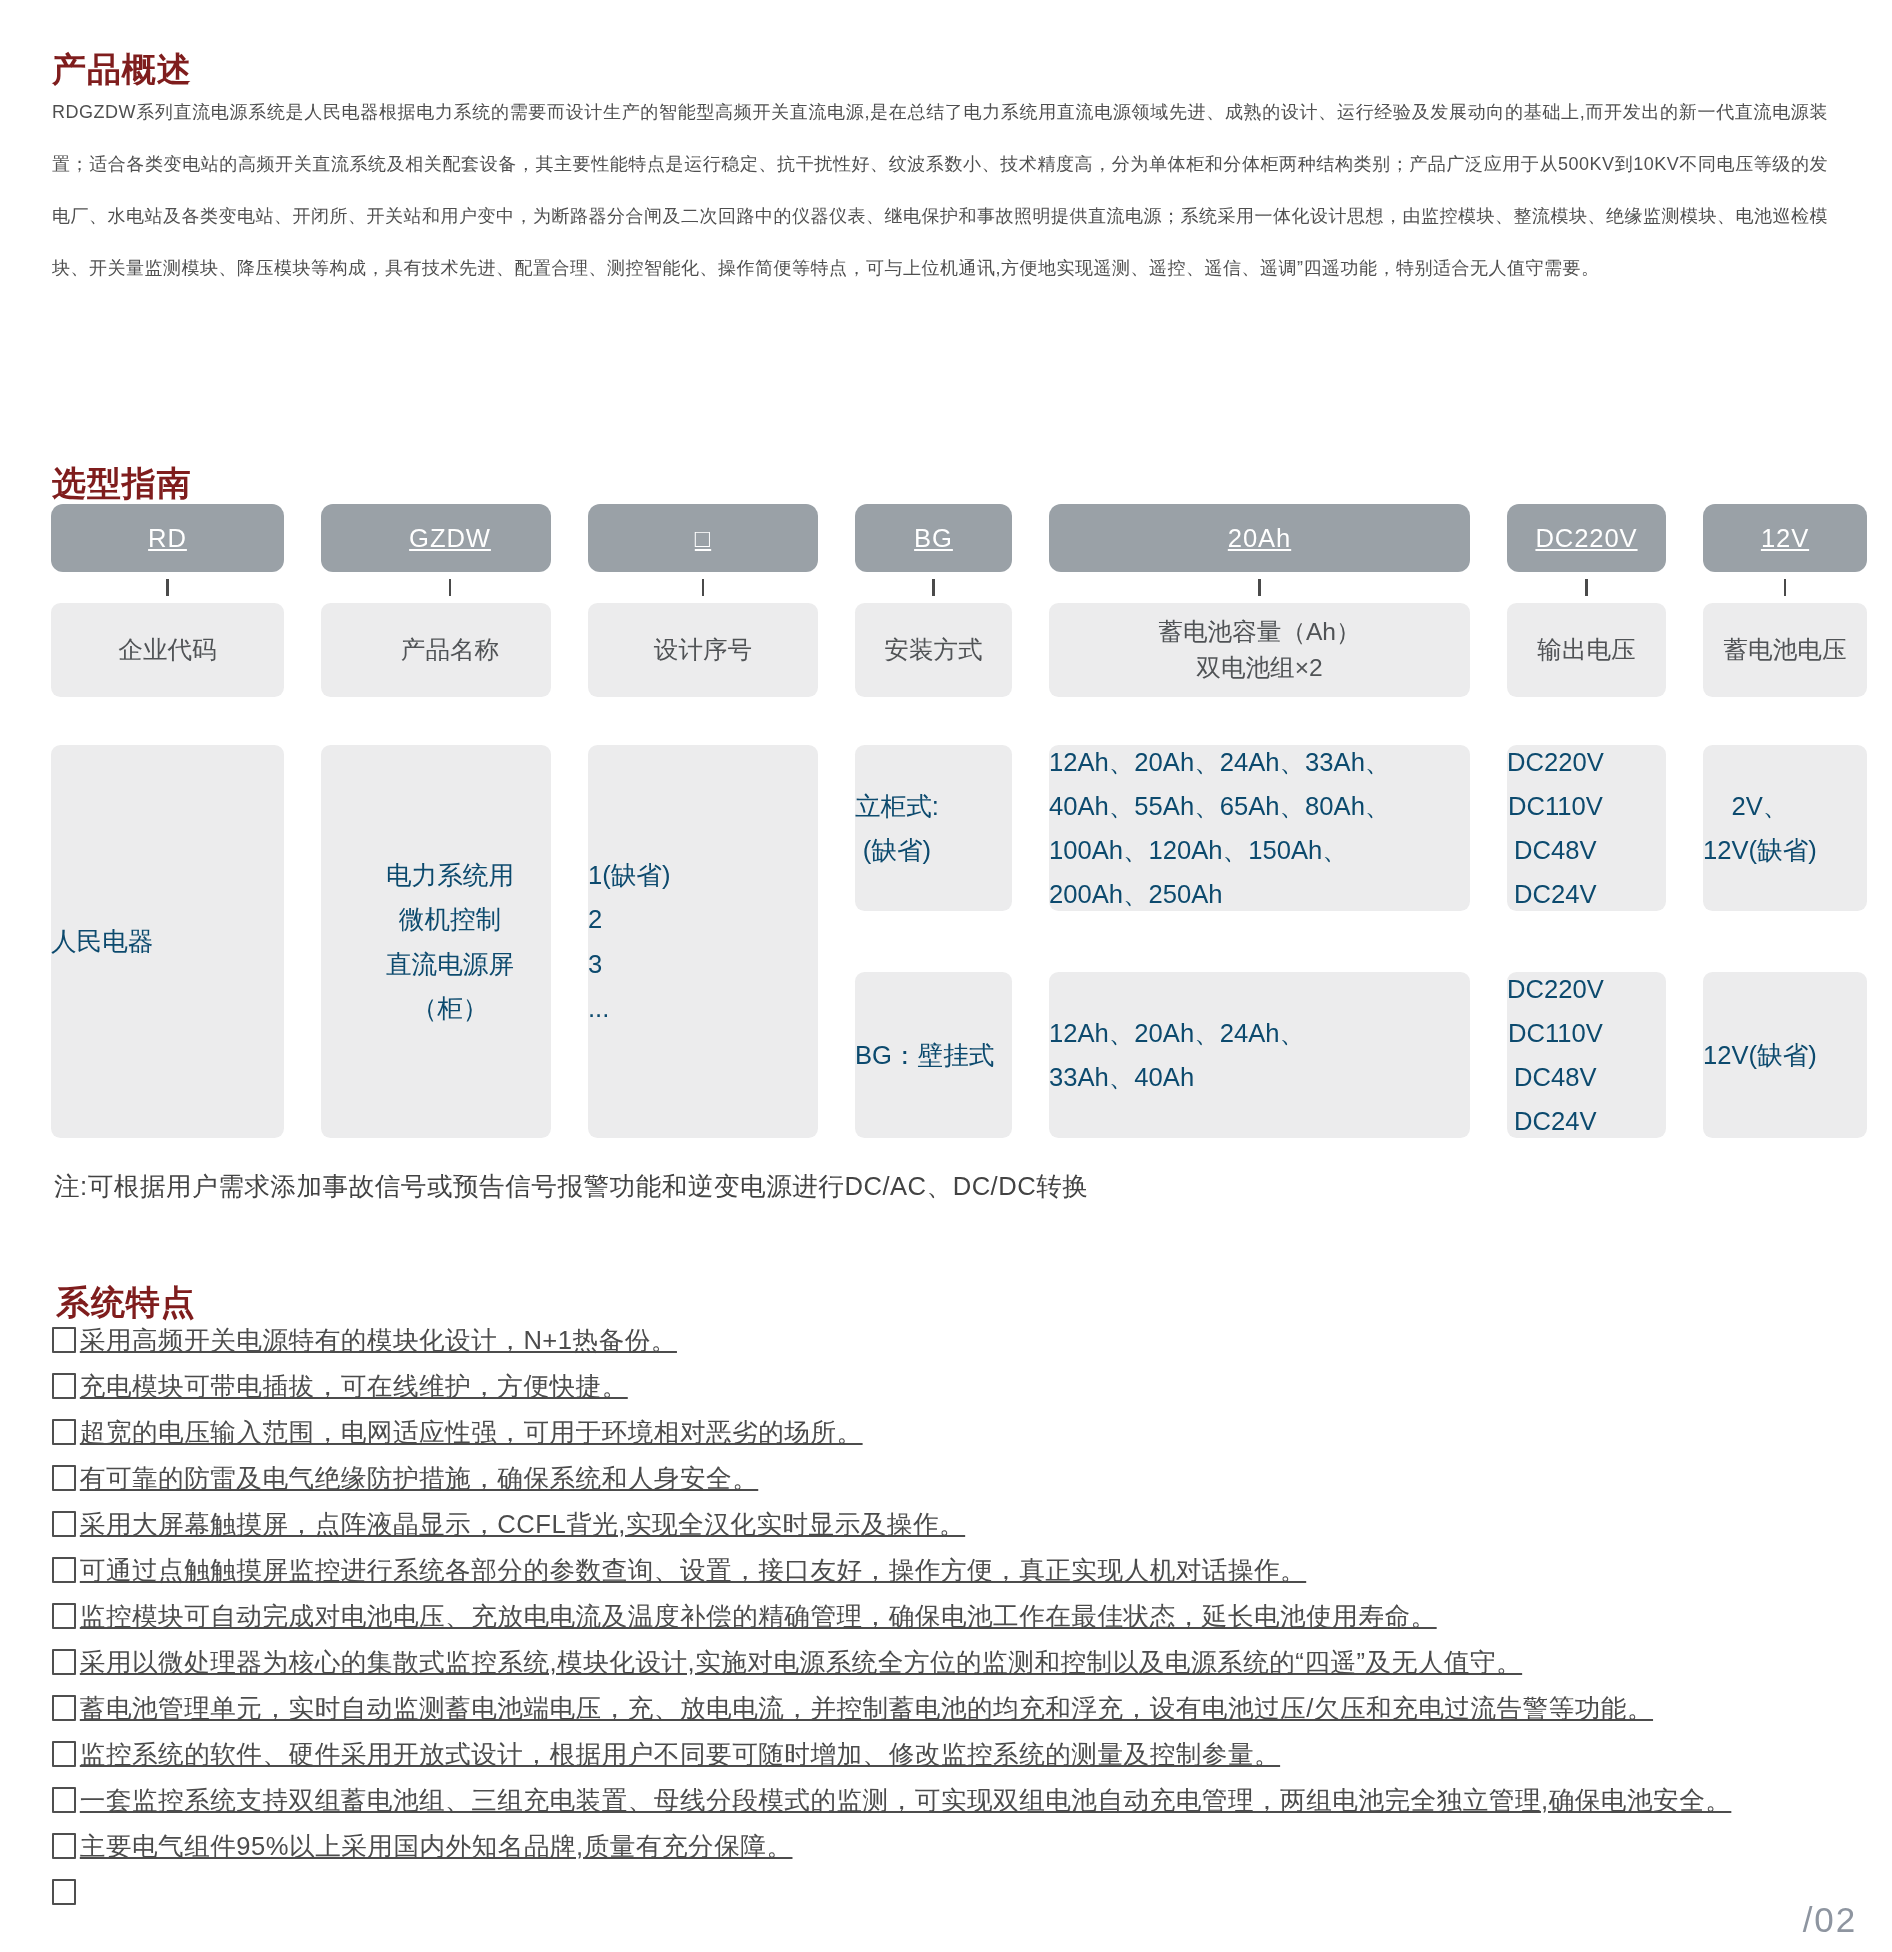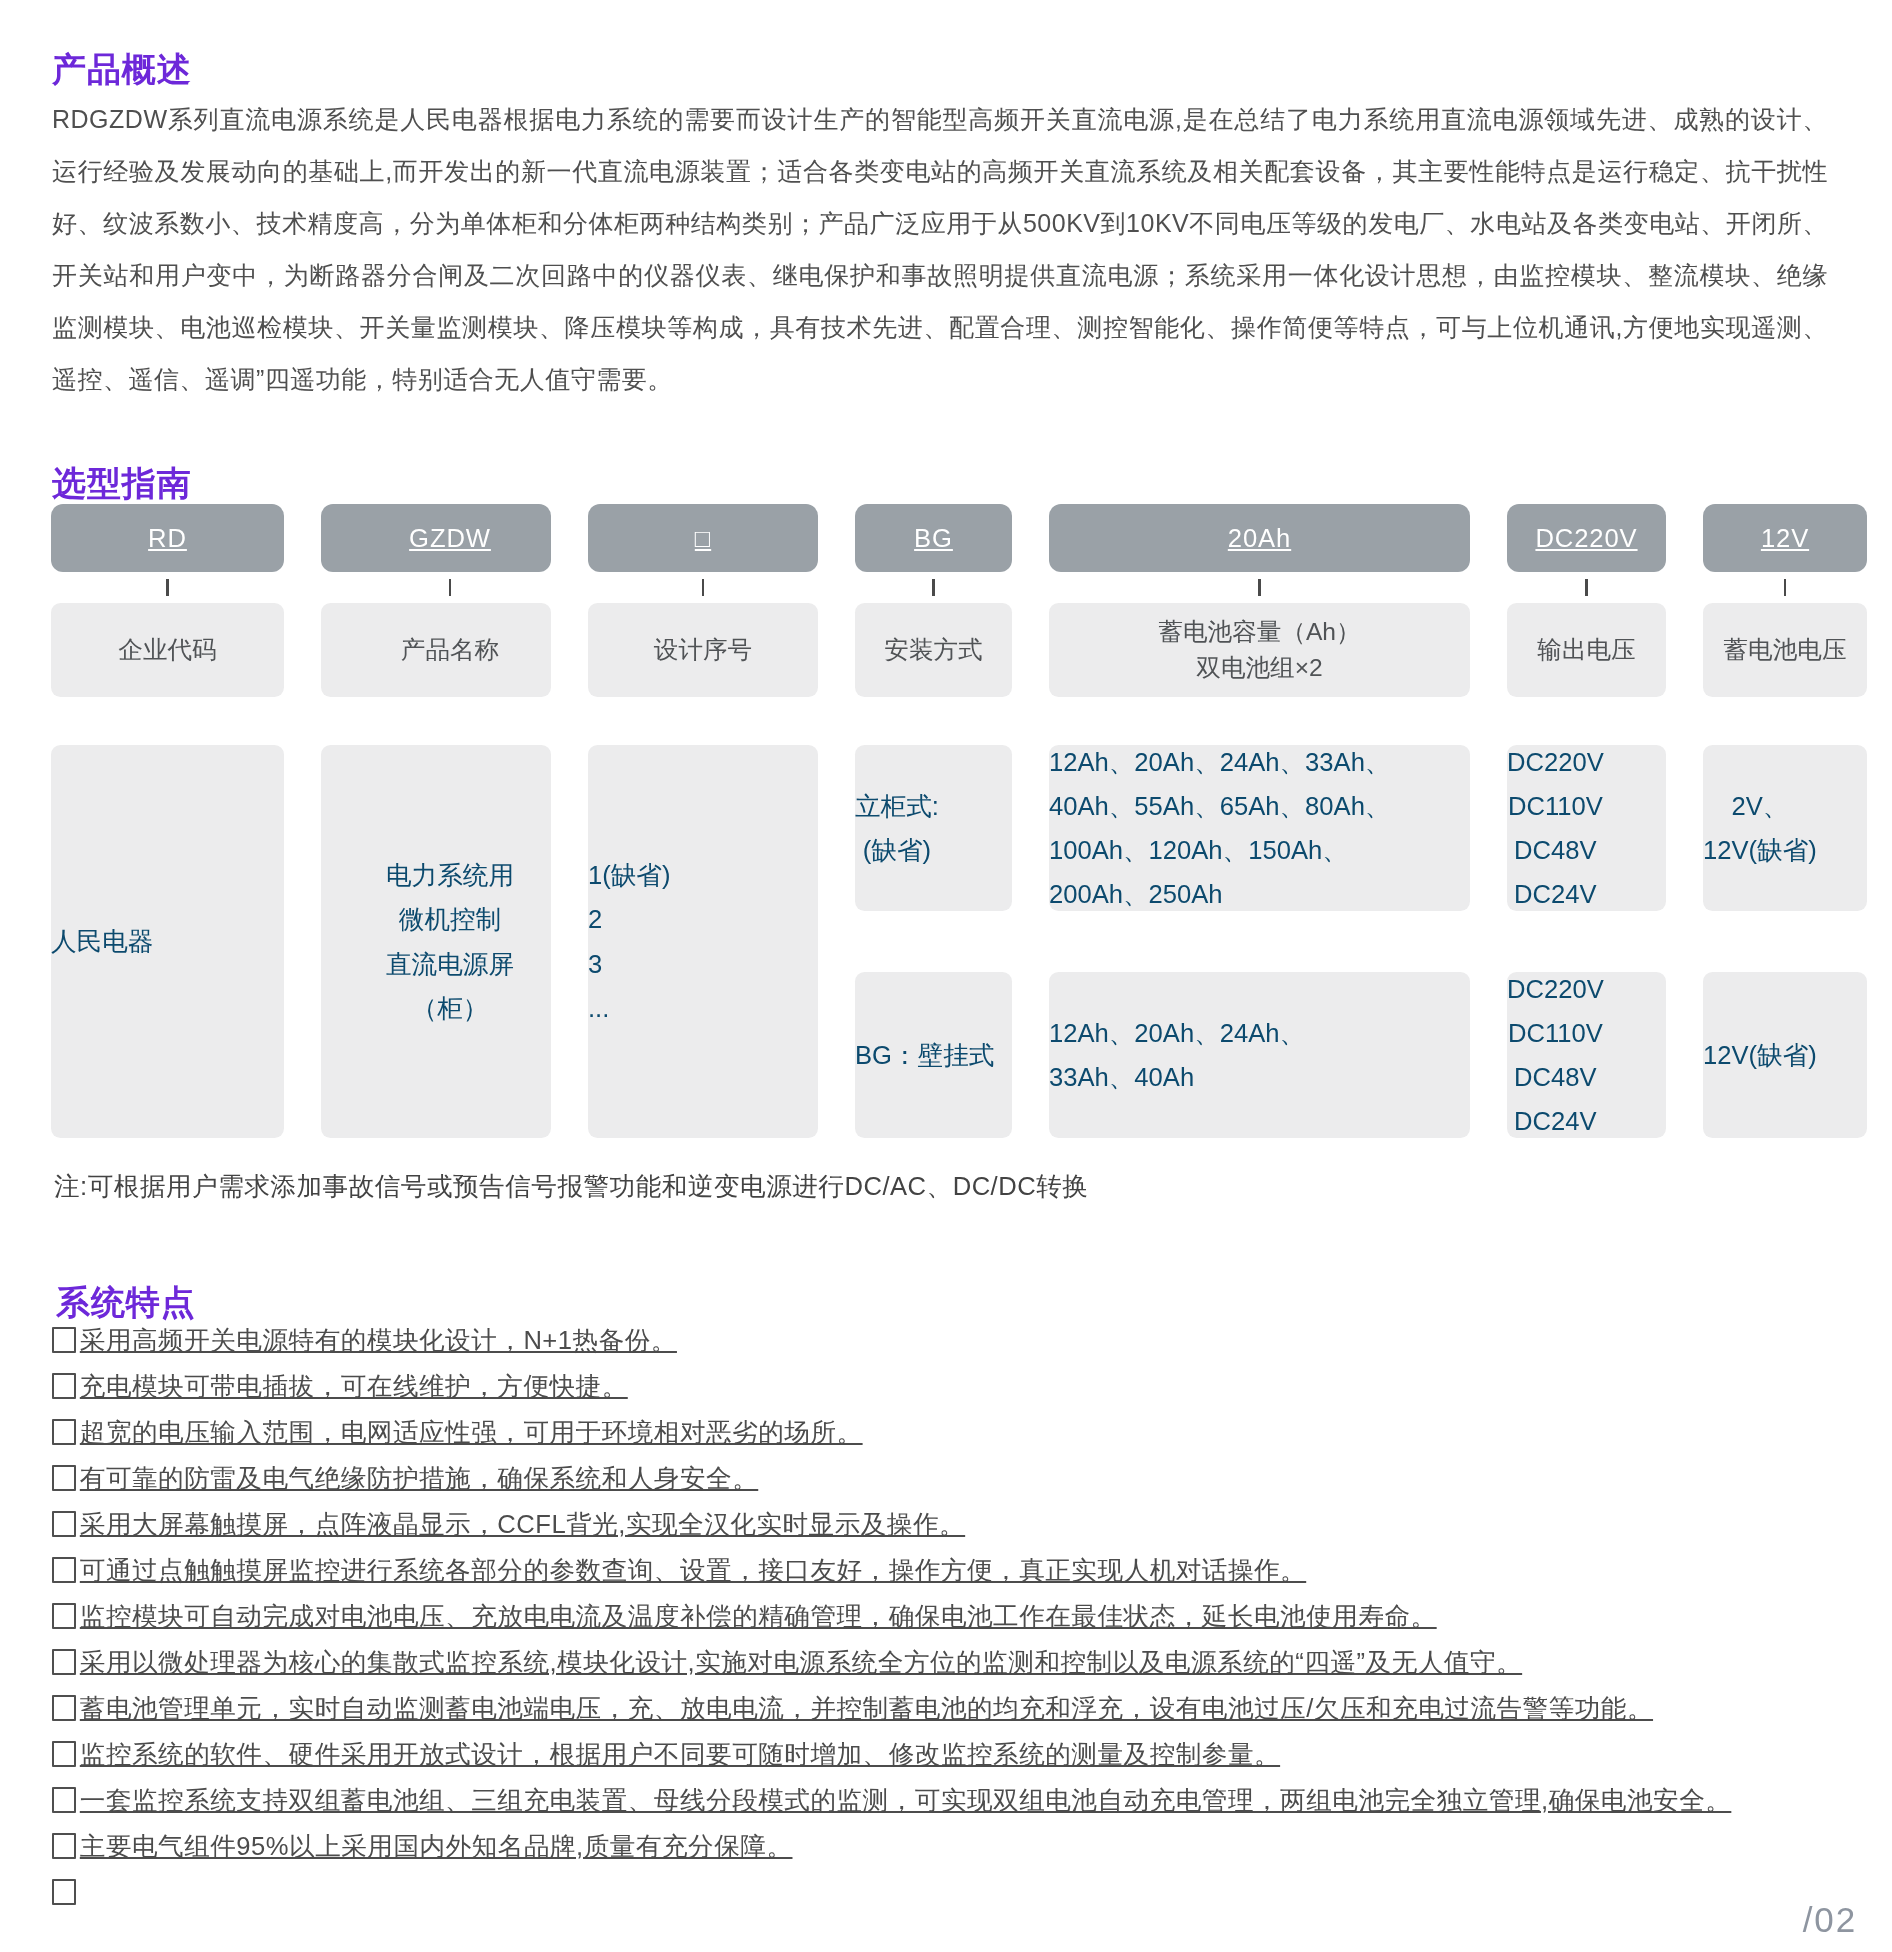--- a/index.html
+++ b/index.html
@@ -5,29 +5,29 @@
   html,body{margin:0;padding:0;background:#ffffff;}
   .page{
     position:relative;
     width:1893px;height:1952px;
     background:#ffffff;
     font-family:"Liberation Sans","DejaVu Sans",sans-serif;
     overflow:hidden;
   }
   .sec-title{
     position:absolute;left:52px;
-    font-size:34px;font-weight:bold;color:#6d28d9;
+    font-size:34px;font-weight:bold;color:#7f1d1d;
     letter-spacing:0.9px;white-space:nowrap;
   }
   #overview-title{top:24.6px;}
   #selection-title{top:433px;}
   #features-title{top:1252px;left:56px;}
   .body-text{
     position:absolute;left:52px;top:68px;width:1776px;
-    font-size:25px;line-height:52px;color:#4f4f4f;
+    font-size:18px;line-height:52px;color:#4f4f4f;
     text-align:justify;letter-spacing:0.5px;
   }
   
   .diagram{
     position:absolute;left:51px;top:504px;width:1815px;
     display:grid;
     grid-template-columns:233px 230px 230px 157px 421px 159px 164px;
     grid-template-rows:68px 31px 94px 48px 166px 61px 166px;
     column-gap:37px;
   }

